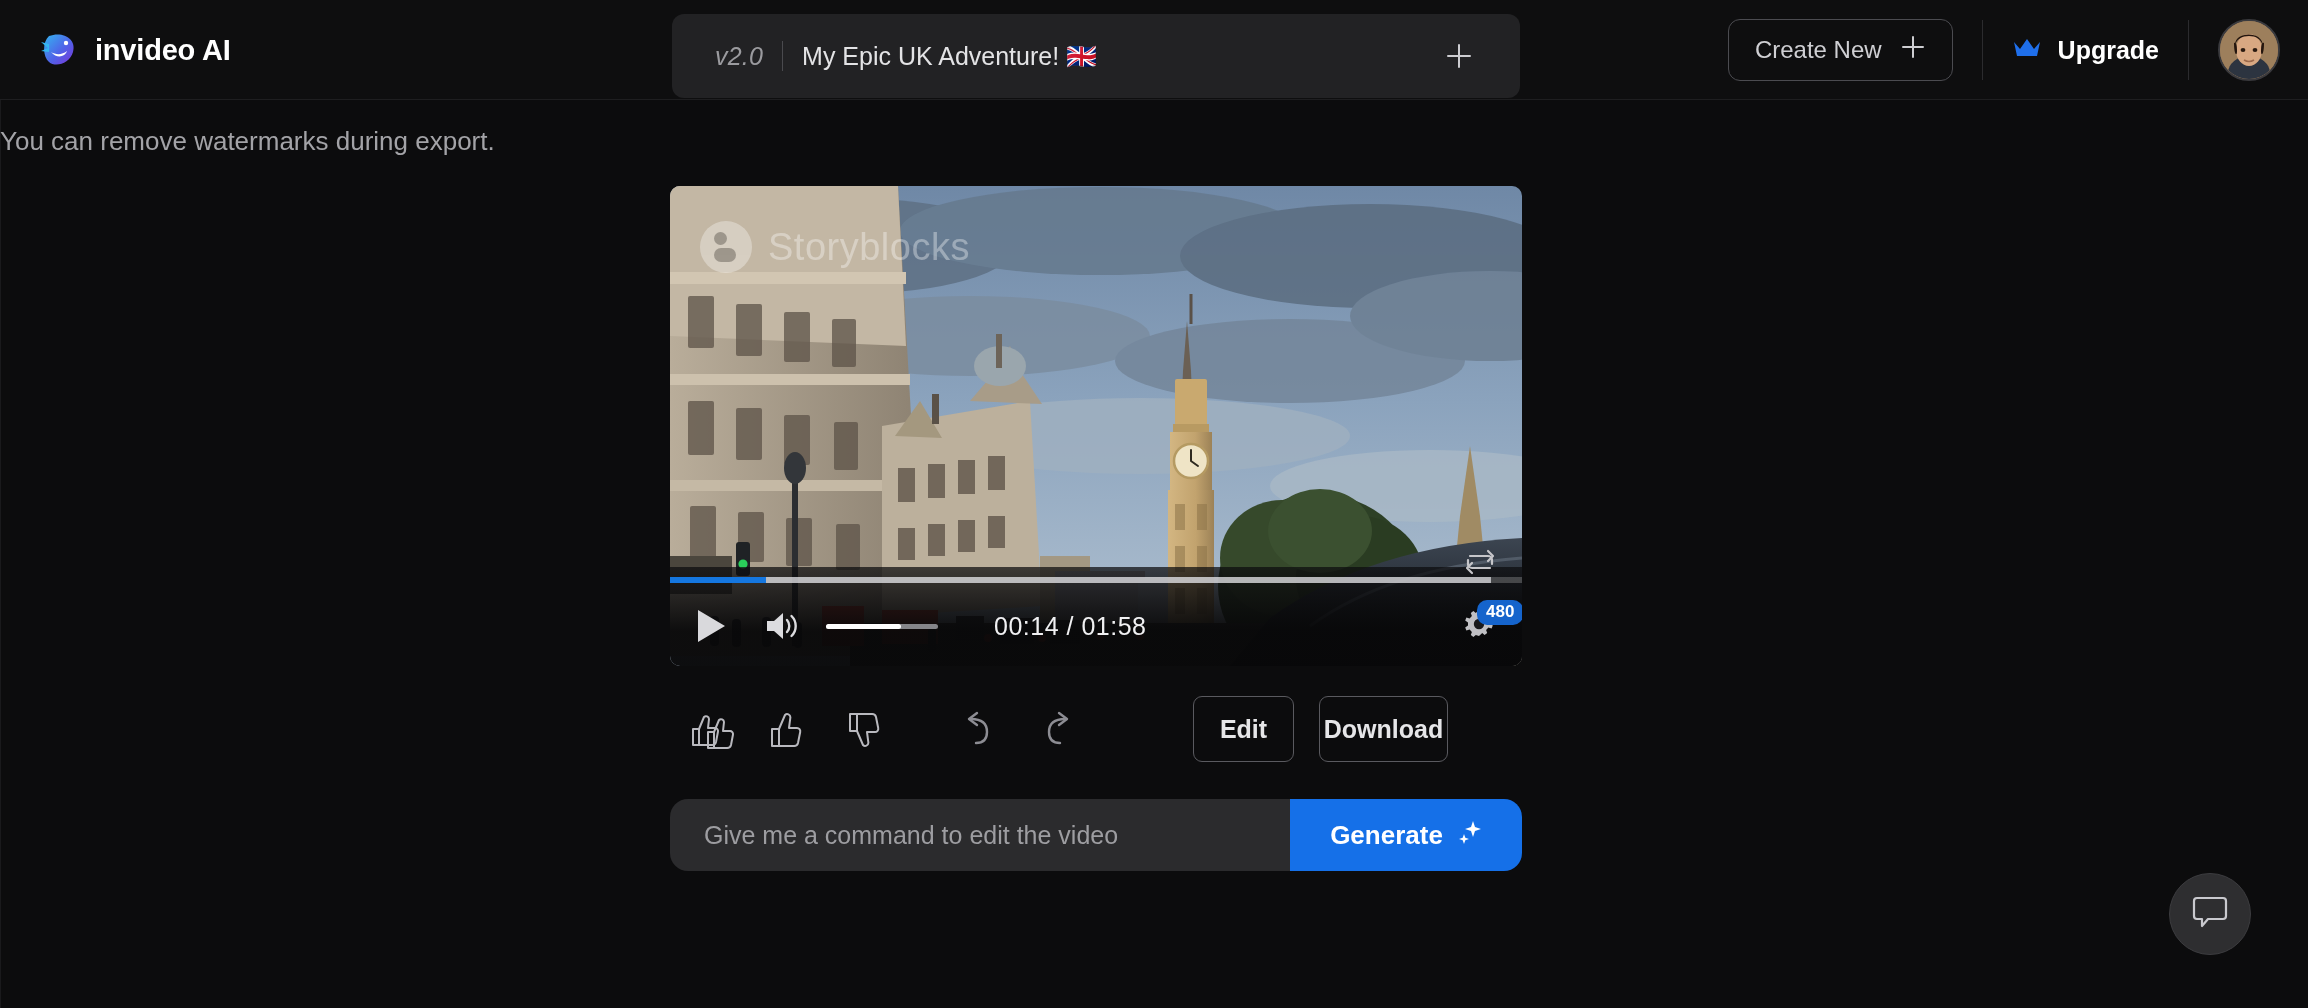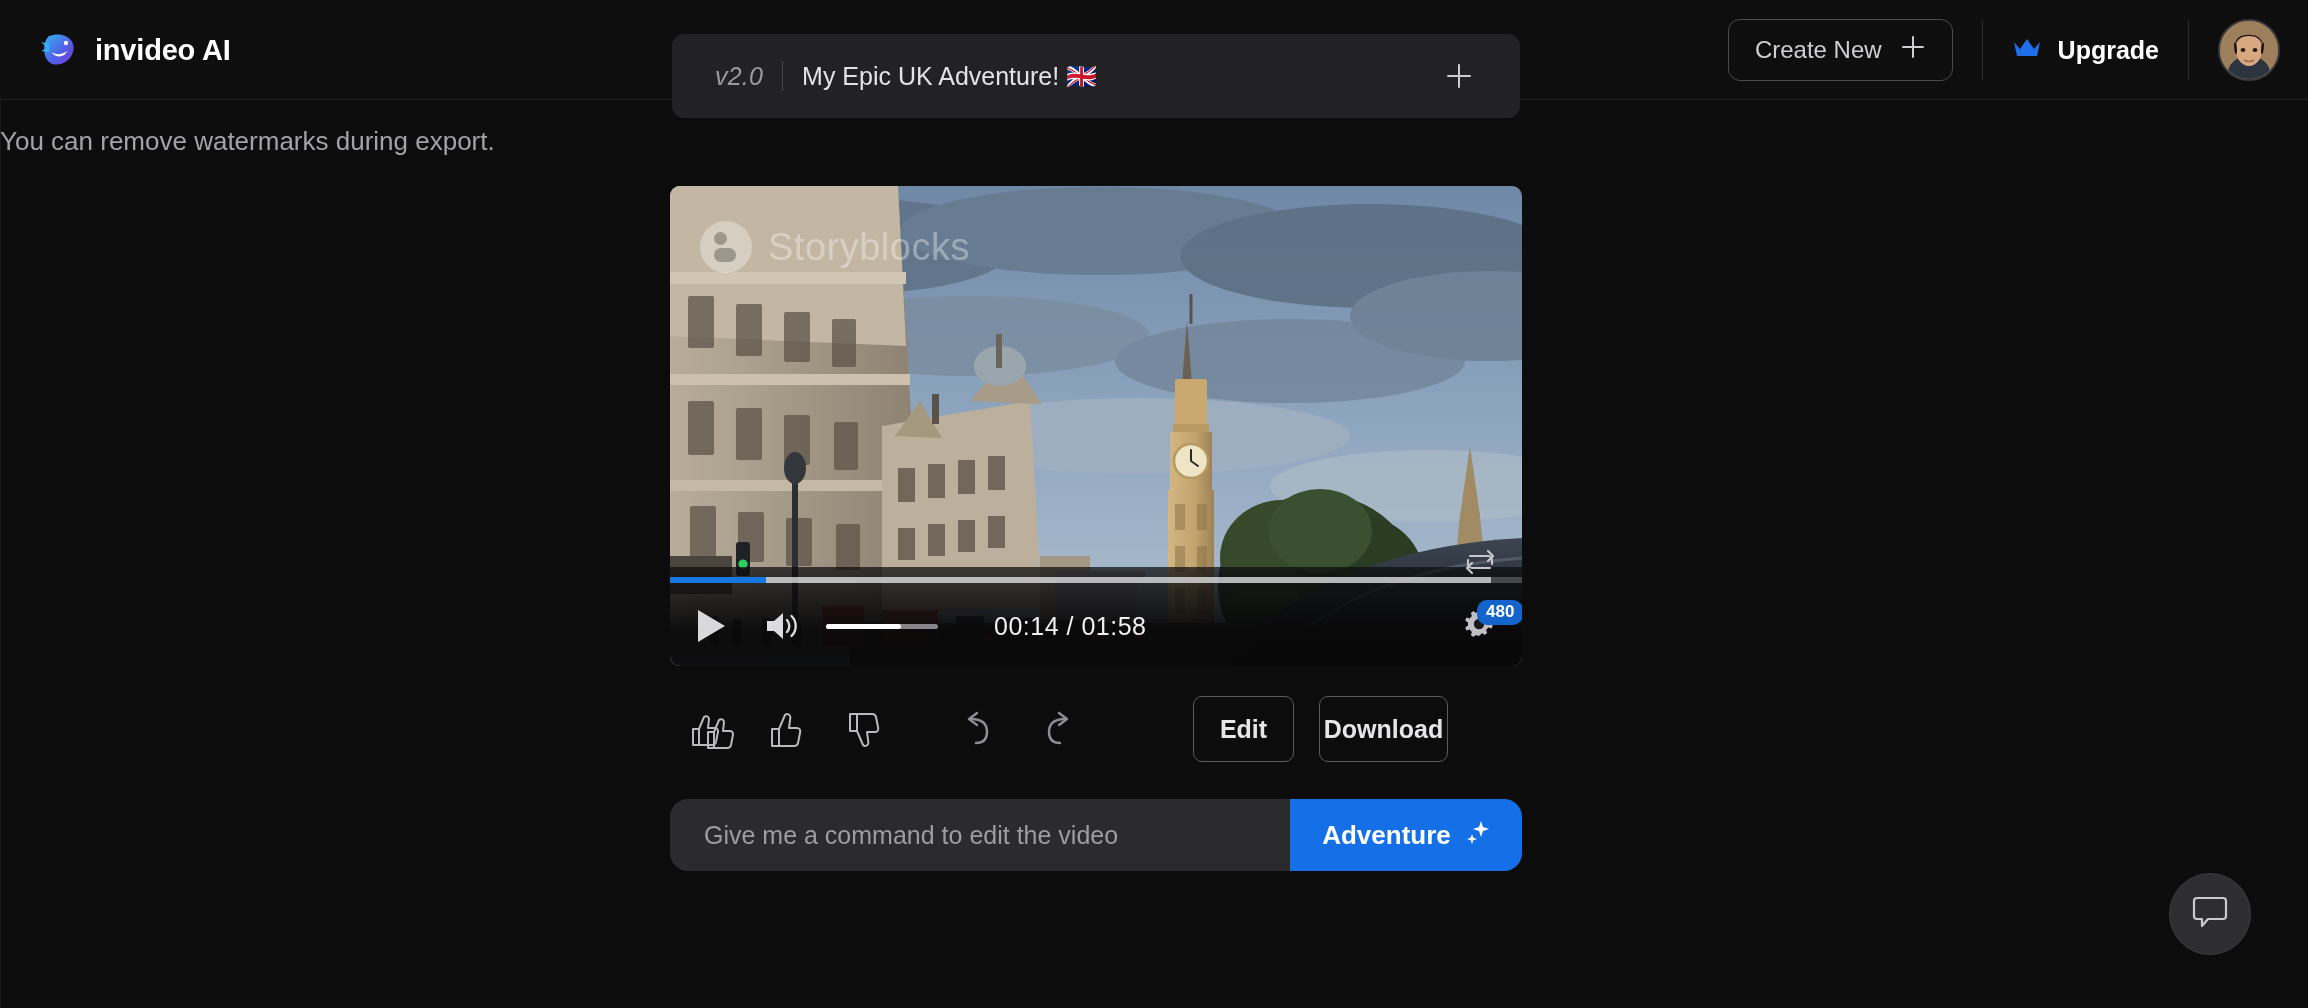--- a/index.html
+++ b/index.html
@@ -25,21 +25,21 @@
   .logo-mark { width: 40px; height: 40px; position: relative; }
   .brand-name {
     font-size: 29px; font-weight: bold; color: #ffffff; letter-spacing: -0.2px;
   }
 
   
   .title-pill {
     position: absolute; left: 672px; top: 14px;
     width: 848px; height: 84px;
     background: #222224; border-radius: 12px;
-    display: flex; align-items: center; margin-top: 20px;
+    display: flex; align-items: center;
   }
   .title-version {
     margin-left: 43px; font-size: 25px; font-style: italic;
     color: #9b9b9f; letter-spacing: 0.2px;
   }
   .title-divider {
     width: 1px; height: 30px; background: #4a4a4e; margin: 0 19px;
   }
   .title-text {
     font-size: 25px; color: #e3e3e5; white-space: nowrap;
@@ -541,21 +541,21 @@
       </svg>
     </span>
 
     <button class="outline-btn edit-btn">Edit</button>
     <button class="outline-btn download-btn">Download</button>
   </div>
 
   <div class="command-bar">
     <input class="command-input" type="text" placeholder="Give me a command to edit the video" style="">
     <button class="generate-btn">
-      <span>Adventure</span>
+      <span>Generate</span>
       <span>
         <svg width="26" height="26" viewBox="0 0 26 26">
           <path d="M17 2 L19 8 L25 10 L19 12 L17 18 L15 12 L9 10 L15 8 Z" fill="#ffffff"></path>
           <path d="M8 15 L9.3 18.7 L13 20 L9.3 21.3 L8 25 L6.7 21.3 L3 20 L6.7 18.7 Z" fill="#ffffff"></path>
         </svg>
       </span>
     </button>
   </div>
 
   <div class="chat-widget">

